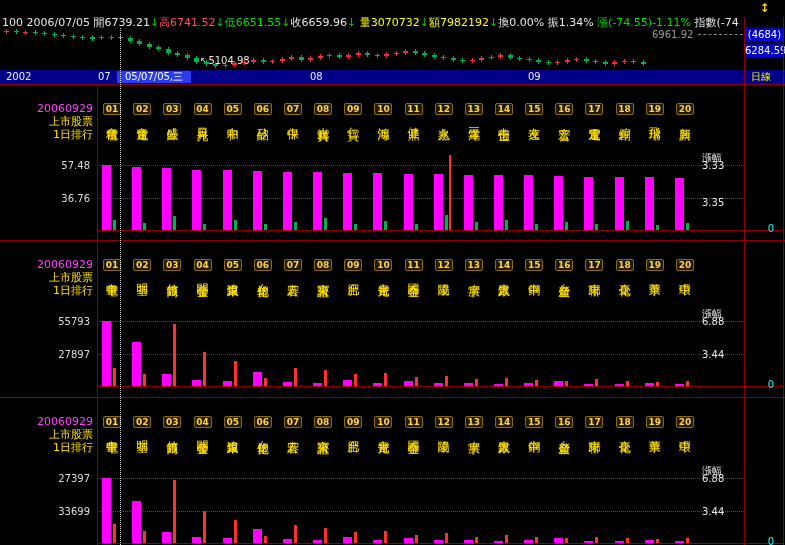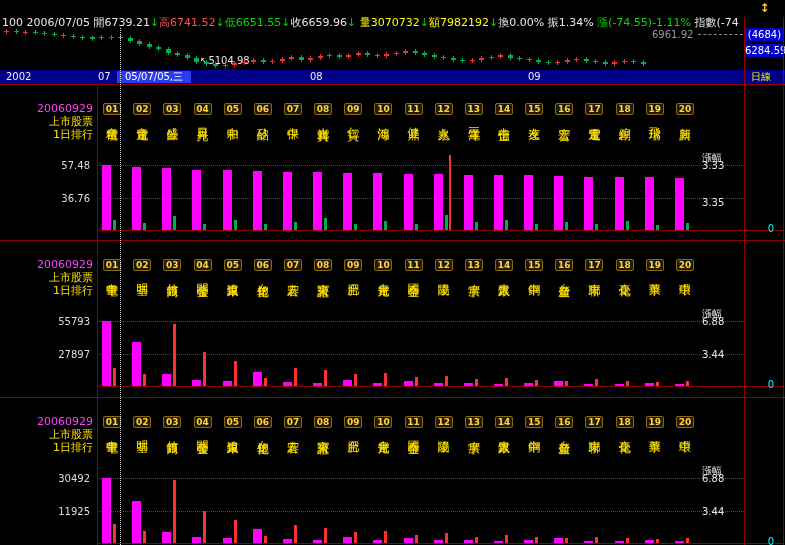--- a/index.html
+++ b/index.html
@@ -403,22 +403,22 @@
       <div class="bar" style="left: 685.85px; width: 3px; top: 140.45px; height: 4.55px; background: rgb(255, 48, 48);"></div>
       <div class="raxis" style="top: 66px;">漲幅</div>
       <div class="raxis" style="top: 80px; transform: translateY(-50%);">6.88</div>
       <div class="raxis" style="top: 112.5px; transform: translateY(-50%);">3.44</div>
     </div>
     <div class="zero" style="top: 379px;">0</div>
     <div class="panel" style="top: 397px; height: 148px;">
       <div class="sideL" style="top: 18px; color: rgb(255, 64, 255);">20060929</div>
       <div class="sideL" style="top: 31px; color: rgb(255, 224, 0);">上市股票</div>
       <div class="sideL" style="top: 44px; color: rgb(255, 224, 0);">1日排行</div>
-      <div class="axisL" style="top: 80px;">30492</div>
-      <div class="axisL" style="top: 112.5px;">11925</div>
+      <div class="axisL" style="top: 80px;">27397</div>
+      <div class="axisL" style="top: 112.5px;">33699</div>
       <div class="grid" style="left: 97px; width: 647px; top: 80px;"></div>
       <div class="grid" style="left: 97px; width: 647px; top: 112.5px;"></div>
       <div class="baseline" style="left: 97px; width: 686px; top: 145px;"></div>
       <div class="badge" style="left: 103.075px; top: 18px;">01</div>
       <div class="vname" style="left: 104.075px; top: 33px; width: 16px; height: 44px;">中華電</div>
       <div class="bar" style="left: 102px; width: 9px; top: 80px; height: 65px; background: rgb(255, 0, 255);"></div>
       <div class="bar" style="left: 113px; width: 3px; top: 125.5px; height: 19.5px; background: rgb(255, 48, 48);"></div>
       <div class="badge" style="left: 133.225px; top: 18px;">02</div>
       <div class="vname" style="left: 134.225px; top: 33px; width: 16px; height: 44px;">明基</div>
       <div class="bar" style="left: 132.15px; width: 9px; top: 102.75px; height: 42.25px; background: rgb(255, 0, 255);"></div>

